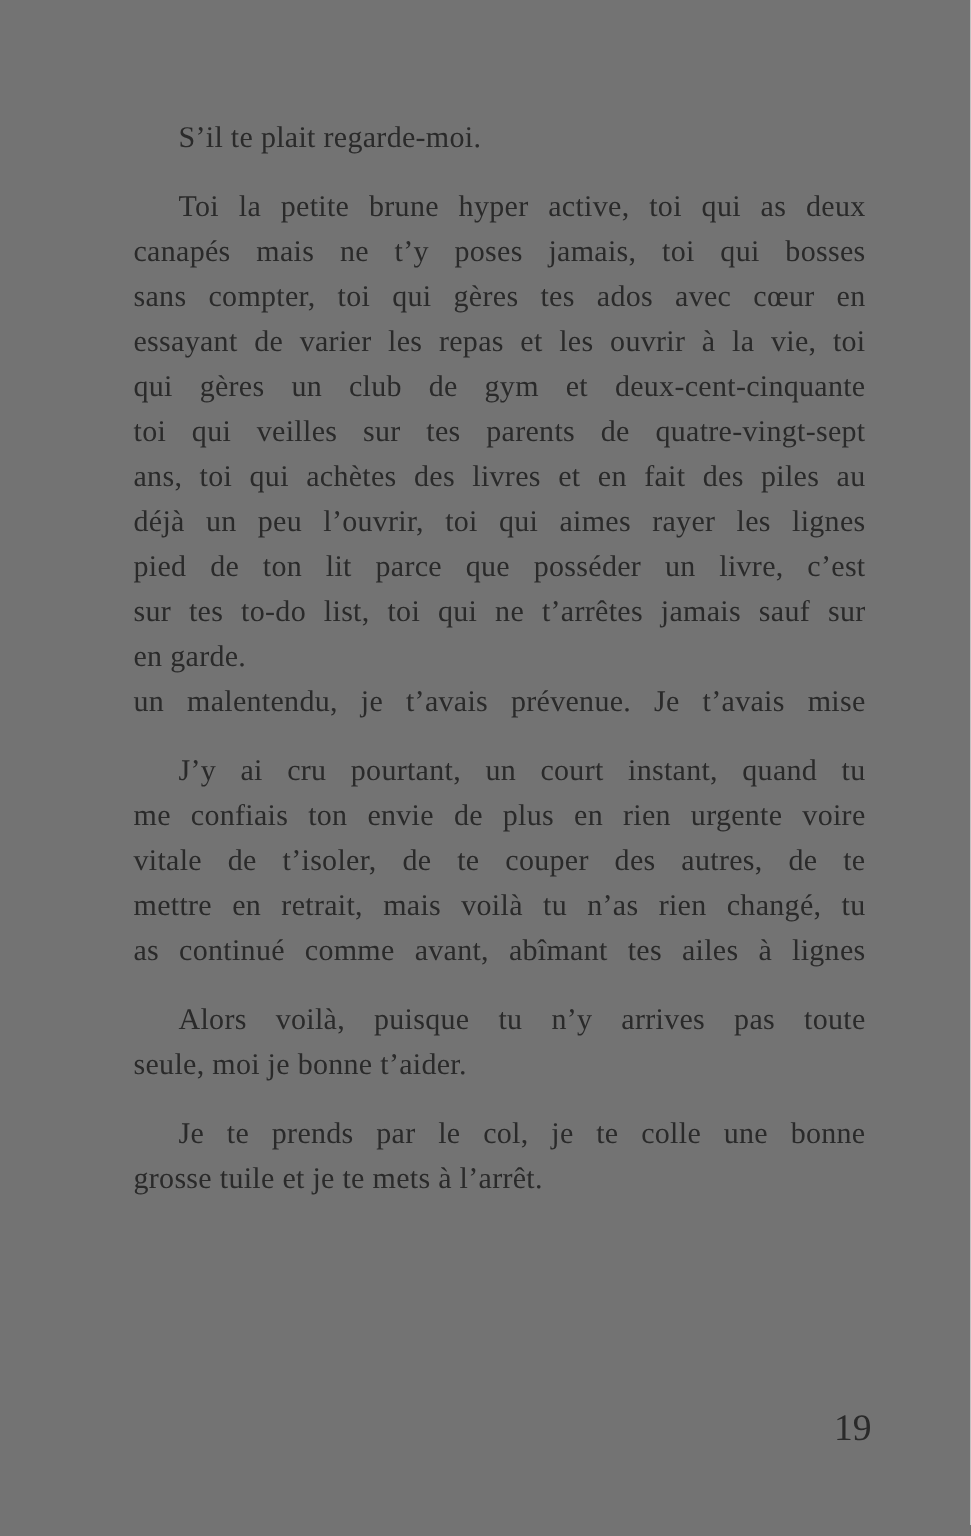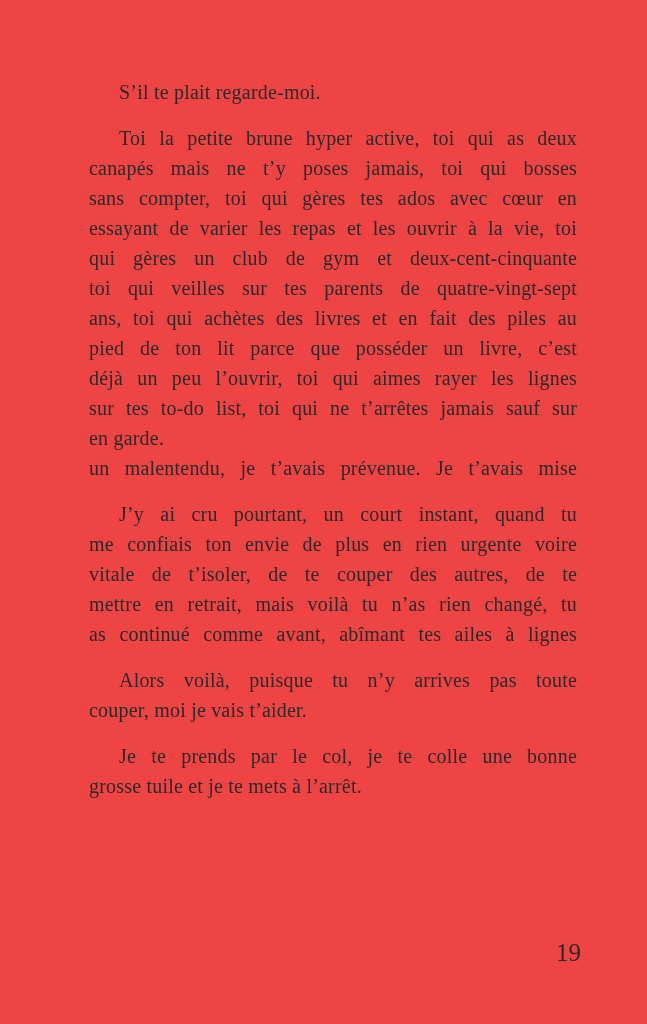--- a/index.html
+++ b/index.html
@@ -4,21 +4,21 @@
 <style>
   html, body {
     margin: 0;
     padding: 0;
     background: #ffffff;
   }
   .book-page {
     position: relative;
     width: 647px;
     height: 1024px;
-    background: #ef4444;
+    background: #737373;
     font-family: "Liberation Serif", "DejaVu Serif", serif;
     color: #2a2a2a;
     overflow: hidden;
   }
   .text-block {
     position: absolute;
     left: 89px;
     top: 77px;
     width: 488px;
   }
@@ -59,38 +59,38 @@
     </p>
 
     <p class="para">
       <span class="line first">Toi la petite brune hyper active, toi qui as deux</span>
       <span class="line">canapés mais ne t’y poses jamais, toi qui bosses</span>
       <span class="line">sans compter, toi qui gères tes ados avec cœur en</span>
       <span class="line">essayant de varier les repas et les ouvrir à la vie, toi</span>
       <span class="line">qui gères un club de gym et deux-cent-cinquante</span>
       <span class="line">toi qui veilles sur tes parents de quatre-vingt-sept</span>
       <span class="line">ans, toi qui achètes des livres et en fait des piles au</span>
+      <span class="line">déjà un peu l’ouvrir, toi qui aimes rayer les lignes</span>
       <span class="line">pied de ton lit parce que posséder un livre, c’est</span>
-      <span class="line">déjà un peu l’ouvrir, toi qui aimes rayer les lignes</span>
       <span class="line">sur tes to-do list, toi qui ne t’arrêtes jamais sauf sur</span>
       <span class="line last">en garde.</span>
       <span class="line">un malentendu, je t’avais prévenue. Je t’avais mise</span>
     </p>
 
     <p class="para">
       <span class="line first">J’y ai cru pourtant, un court instant, quand tu</span>
       <span class="line">me confiais ton envie de plus en rien urgente voire</span>
       <span class="line">vitale de t’isoler, de te couper des autres, de te</span>
       <span class="line">mettre en retrait, mais voilà tu n’as rien changé, tu</span>
       <span class="line">as continué comme avant, abîmant tes ailes à lignes</span>
     </p>
 
     <p class="para">
       <span class="line first">Alors voilà, puisque tu n’y arrives pas toute</span>
-      <span class="line last">couper, moi je vais t’aider.</span>
+      <span class="line last">seule, moi je bonne t’aider.</span>
     </p>
 
     <p class="para">
       <span class="line first">Je te prends par le col, je te colle une bonne</span>
       <span class="line last">grosse tuile et je te mets à l’arrêt.</span>
     </p>
 
   </div>
 
   <div class="page-number">19</div>

